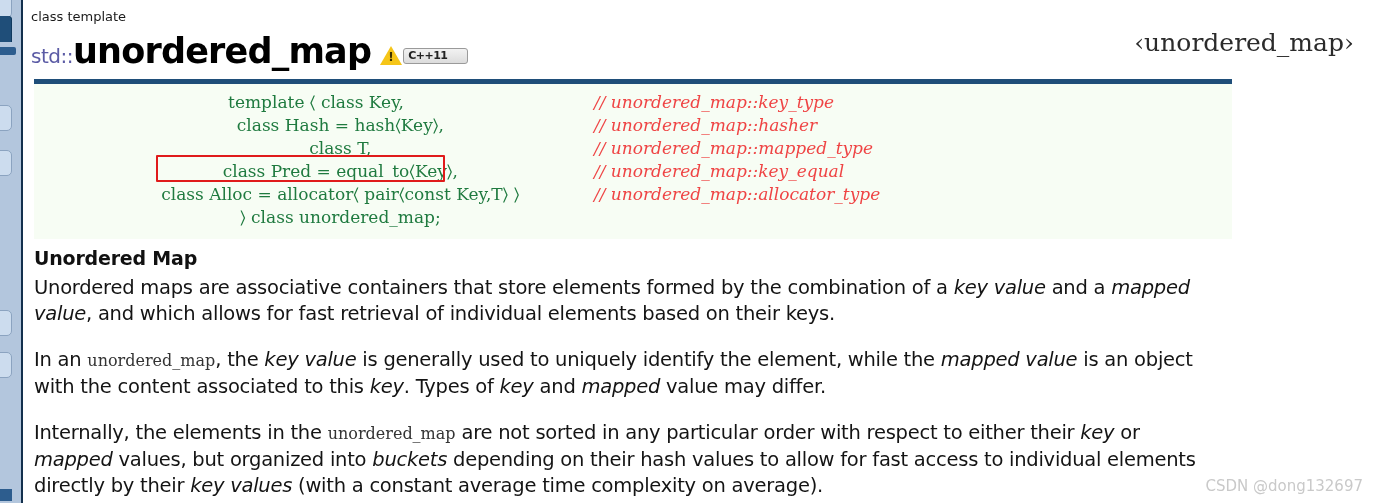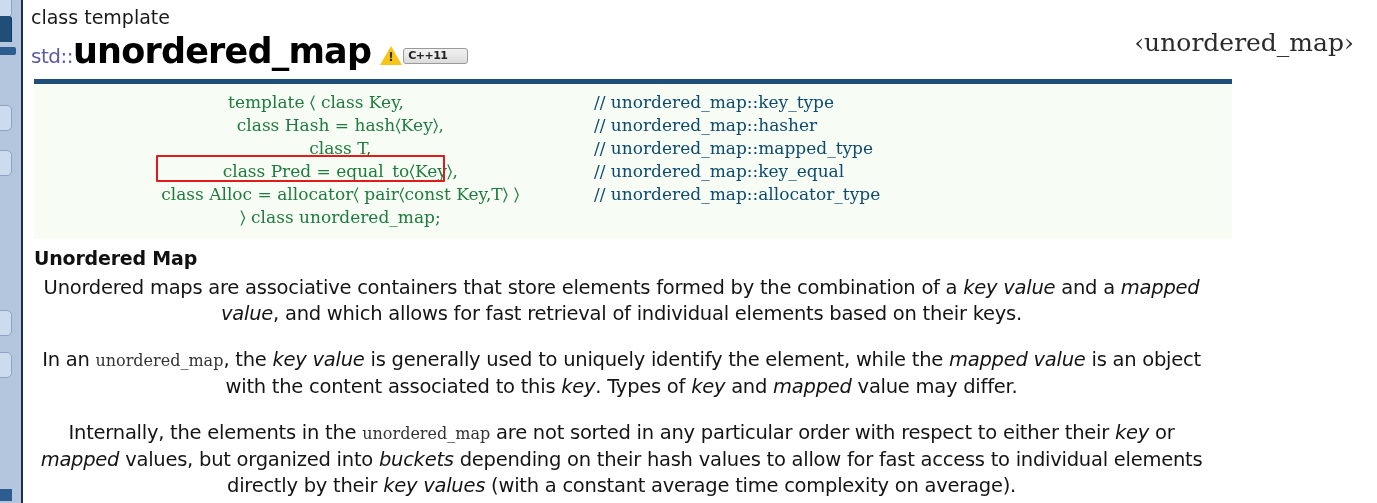--- a/index.html
+++ b/index.html
@@ -91,21 +91,21 @@
     height: 503px;
   }
 
   
   #header {
     position: relative;
     padding: 6px 0 0 0;
   }
   .kicker {
     font-family: "DejaVu Sans", sans-serif;
-    font-size: 19px;
+    font-size: 13px;
     color: #1a1a1a;
     line-height: 22px;
     margin: 0 0 1px 3px;
   }
   .title-line {
     display: flex;
     align-items: flex-end;
     margin-left: 3px;
     height: 40px;
   }
@@ -192,21 +192,22 @@
     white-space: pre;
     text-align: center;
   }
   .code-decl {
     width: 560px;
     padding-left: 4px;
     box-sizing: border-box;
     position: relative;
   }
   .code-comment {
-    color: #0c4a6e;
+    color: #ef4444;
+    font-style: italic;
   }
   .highlight-box {
     position: absolute;
     left: 122px;
     top: 71px;
     width: 289px;
     height: 27px;
     border: 2px solid #e01b1b;
     box-sizing: border-box;
     border-radius: 1px;
@@ -226,21 +227,20 @@
     margin: 7px 0 6px 0;
     letter-spacing: -0.2px;
   }
   p.para {
     font-family: "DejaVu Sans", sans-serif;
     font-size: 19.5px;
     line-height: 26px;
     color: #141414;
     margin: 0 0 20px 0;
     letter-spacing: -0.25px;
-    text-align: center;
   }
   p.para em {
     font-style: italic;
   }
   p.para code {
     font-family: "DejaVu Serif", serif;
     font-size: 16px;
     color: #333333;
     letter-spacing: 0;
   }
@@ -304,13 +304,14 @@
       <h2 class="section-title">Unordered Map</h2>
       <div id="paragraphs">
           <p class="para"><span>Unordered maps are associative containers that store elements formed by the combination of a </span><em>key value</em><span> and a </span><em>mapped value</em><span>, and which allows for fast retrieval of individual elements based on their keys.</span></p>
           <p class="para"><span>In an </span><code>unordered_map</code><span>, the </span><em>key value</em><span> is generally used to uniquely identify the element, while the </span><em>mapped value</em><span> is an object with the content associated to this </span><em>key</em><span>. Types of </span><em>key</em><span> and </span><em>mapped</em><span> value may differ.</span></p>
           <p class="para"><span>Internally, the elements in the </span><code>unordered_map</code><span> are not sorted in any particular order with respect to either their </span><em>key</em><span> or </span><em>mapped</em><span> values, but organized into </span><em>buckets</em><span> depending on their hash values to allow for fast access to individual elements directly by their </span><em>key values</em><span> (with a constant average time complexity on average).</span></p>
         </div>
     </div>
 
   </div>
 
+  <div id="watermark">CSDN @dong132697</div>
 </div>
 
 </body></html>

